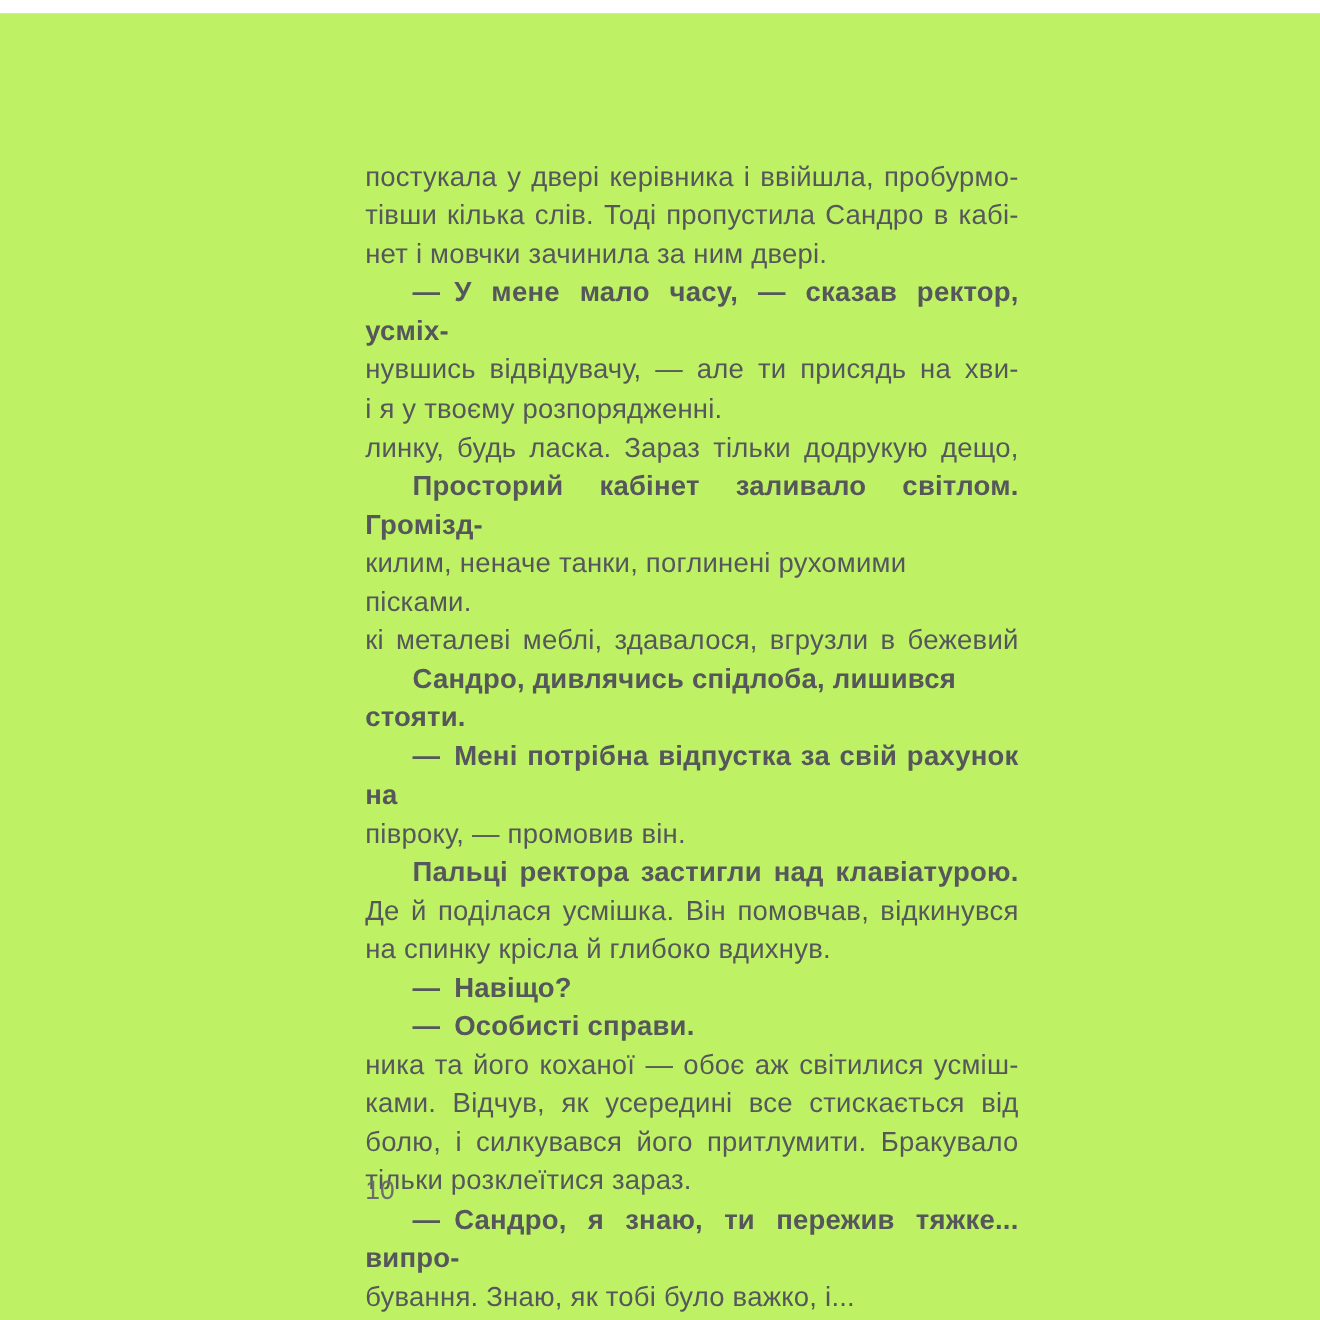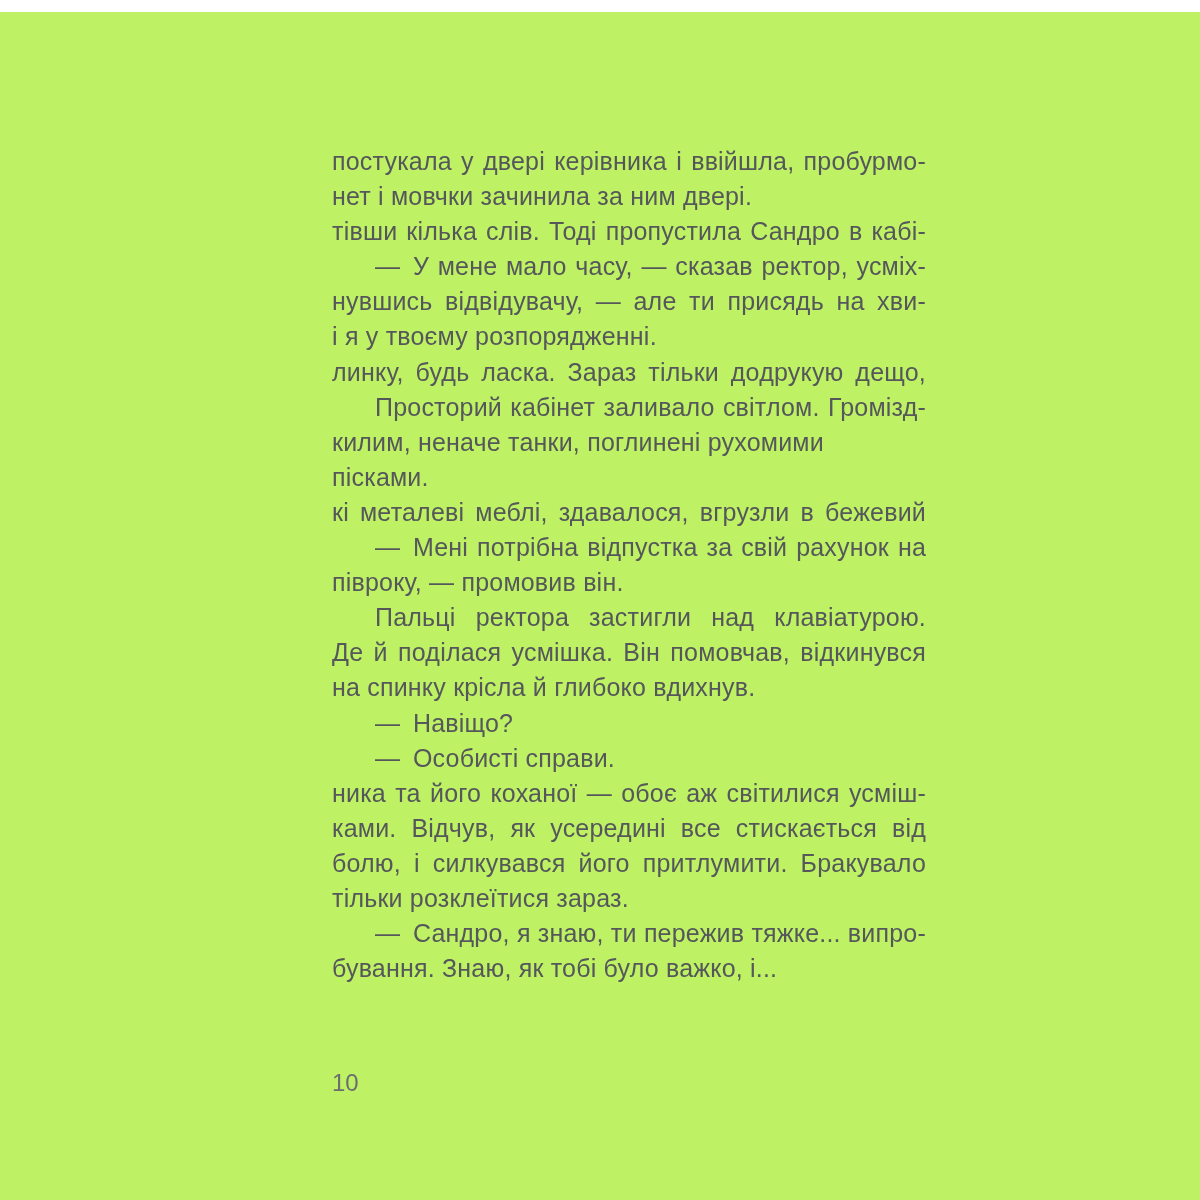--- a/index.html
+++ b/index.html
@@ -32,51 +32,55 @@
   }
   .line {
     white-space: normal;
   }
   .line.justify {
     text-align: justify;
     text-align-last: justify;
   }
   .line.indent {
     text-indent: 43px;
+    font-weight: bold;
   }
   .page-number {
     position: absolute;
     left: 332px;
     top: 1053px;
     width: 594px;
     font-size: 24px;
     line-height: 35px;
     color: #6b6d71;
   }
 </style>
 </head>
 <body>
 
 <div class="book-page">
   <div class="text-block">
       <div class="paragraph">
         <div class="line justify">постукала у двері керівника і ввійшла, пробурмо-</div>
+        <div class="line justify">тівши кілька слів. Тоді пропустила Сандро в кабі-</div>
         <div class="line">нет і мовчки зачинила за ним двері.</div>
-        <div class="line justify">тівши кілька слів. Тоді пропустила Сандро в кабі-</div>
       </div>
       <div class="paragraph">
         <div class="line justify indent">— У мене мало часу, — сказав ректор, усміх-</div>
         <div class="line justify">нувшись відвідувачу, — але ти присядь на хви-</div>
         <div class="line">і я у твоєму розпорядженні.</div>
         <div class="line justify">линку, будь ласка. Зараз тільки додрукую дещо,</div>
       </div>
       <div class="paragraph">
         <div class="line justify indent">Просторий кабінет заливало світлом. Громізд-</div>
         <div class="line">килим, неначе танки, поглинені рухомими пісками.</div>
         <div class="line justify">кі металеві меблі, здавалося, вгрузли в бежевий</div>
+      </div>
+      <div class="paragraph">
+        <div class="line indent">Сандро, дивлячись спідлоба, лишився стояти.</div>
       </div>
       <div class="paragraph">
         <div class="line justify indent">— Мені потрібна відпустка за свій рахунок на</div>
         <div class="line">півроку, — промовив він.</div>
       </div>
       <div class="paragraph">
         <div class="line justify indent">Пальці ректора застигли над клавіатурою.</div>
         <div class="line justify">Де й поділася усмішка. Він помовчав, відкинувся</div>
         <div class="line">на спинку крісла й глибоко вдихнув.</div>
       </div>

